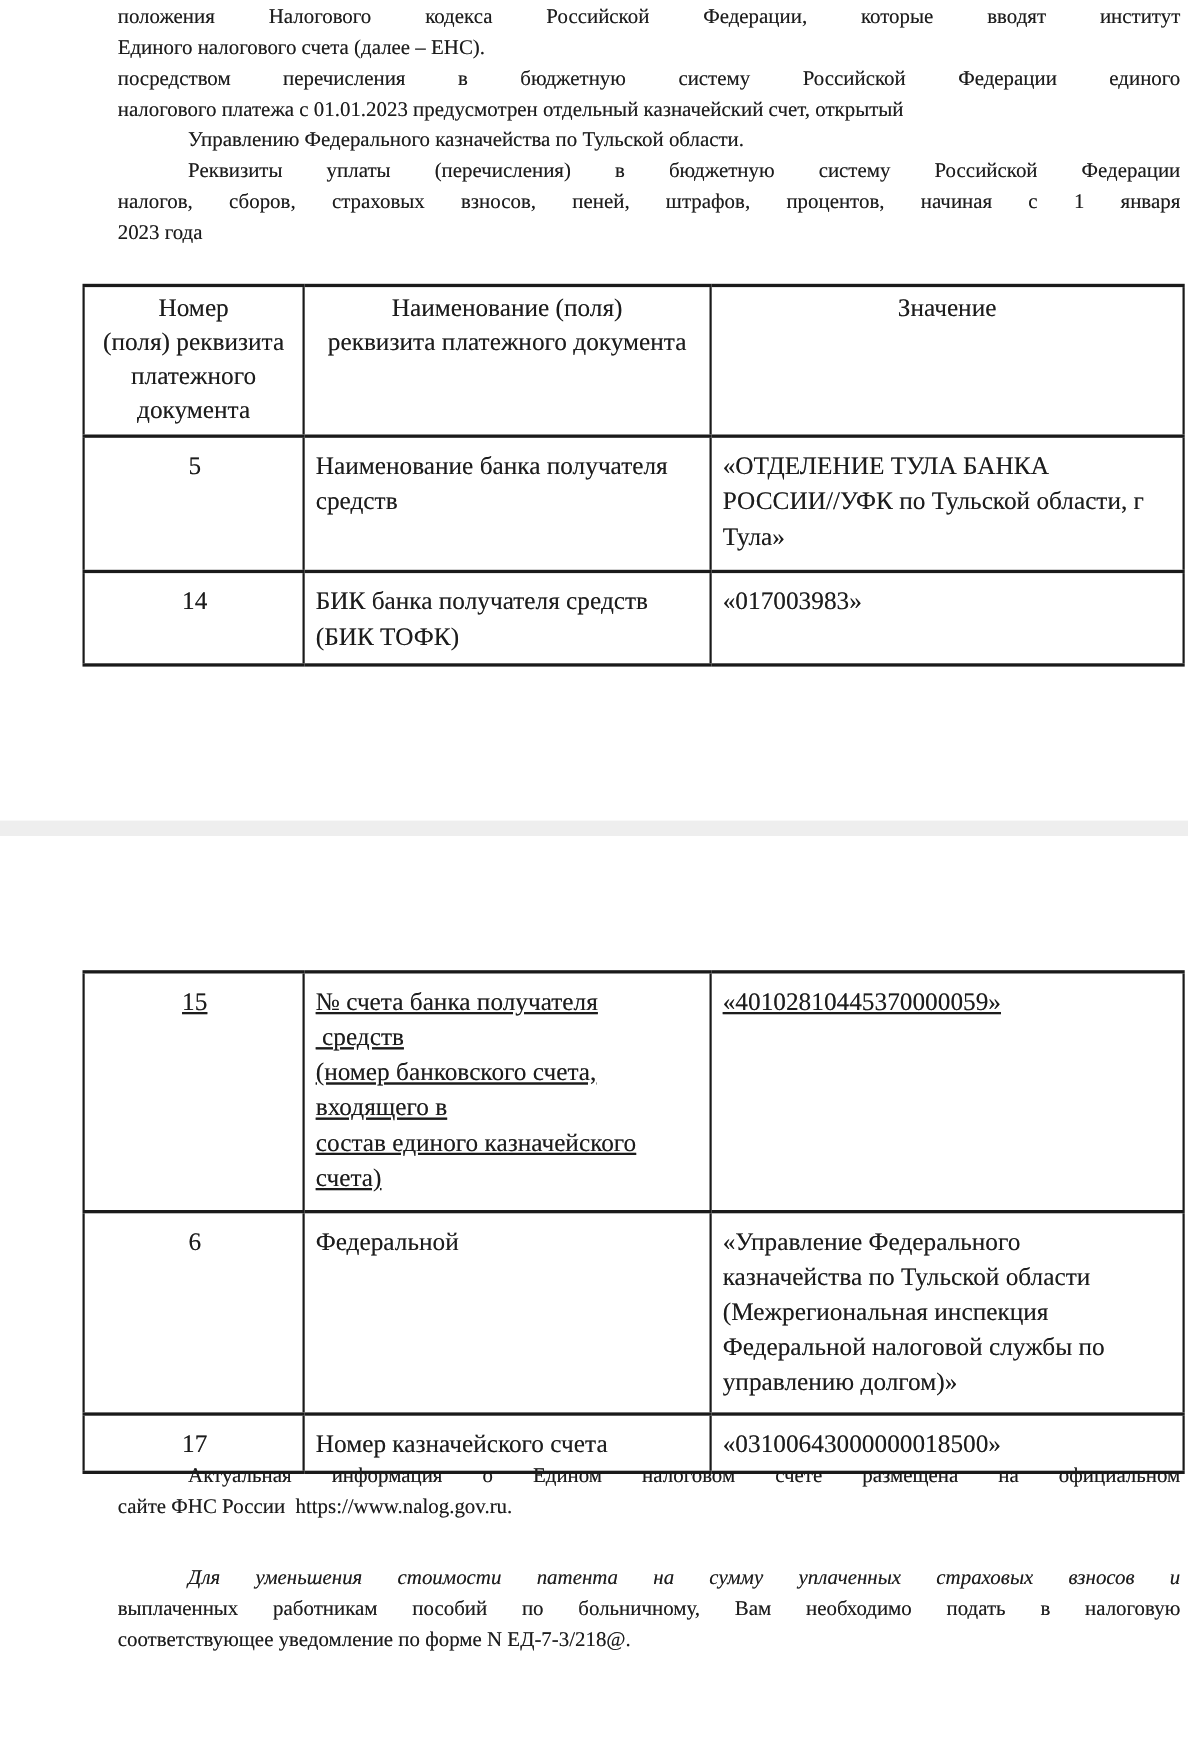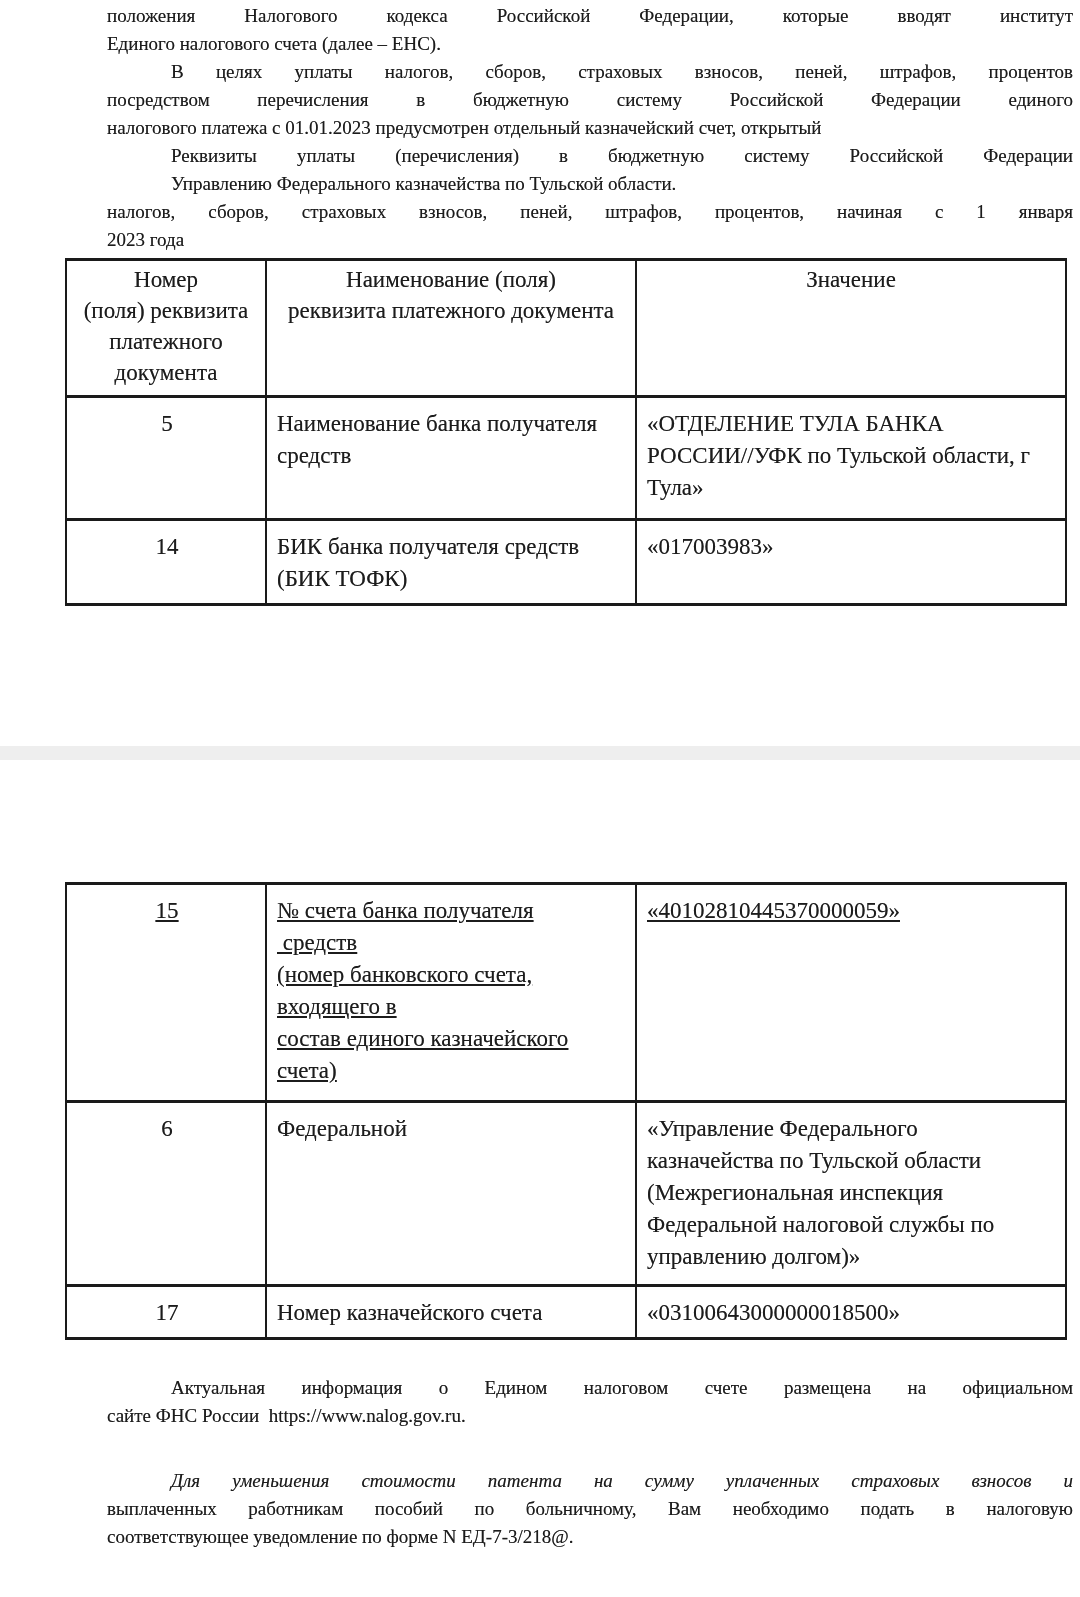--- a/index.html
+++ b/index.html
@@ -9,41 +9,41 @@
     height: 1597px;
     background: #ffffff;
     font-family: "Liberation Serif", "DejaVu Serif", serif;
     color: #1c1c1c;
     overflow: hidden;
     text-shadow: 0 0 0.6px rgba(30,30,30,0.55);
   }
   
   .textblock { position: absolute; left: 107px; width: 966px; font-size: 19px; }
   .intro  { top: 2px;    line-height: 28px; }
-  .footer { top: 1374px; line-height: 28px; }
+  .footer { top: 1328px; line-height: 28px; }
   .line { white-space: nowrap; }
   .line.j {
     white-space: normal;
     text-align: justify;
     text-align-last: justify;
     -moz-text-align-last: justify;
   }
   .line.ind { padding-left: 64px; }
   .fgap { margin-top: 37px; font-style: italic; }
   
   .pagebreak {
     position: absolute;
     left: 0; top: 746px;
     width: 1080px; height: 14px;
     background: #eeeeee;
   }
   
   table.reqtable {
     position: absolute;
-    left: 65px;
+    left: 75px;
     width: 1000px;
     border-collapse: collapse;
     table-layout: fixed;
     font-size: 23px;
   }
   .t1 { top: 258px; }
   .t2 { top: 882px; }
   table.reqtable th, table.reqtable td {
     border: 3px solid #1a1a1a;
     border-left-width: 2px;
@@ -71,25 +71,24 @@
   tr.r17 { height: 48px; }
 </style>
 </head>
 <body>
 
 <div class="page">
 
   <div class="textblock intro">
     <div class="line j">положения Налогового кодекса Российской Федерации, которые вводят институт</div>
     <div class="line">Единого налогового счета (далее – ЕНС).</div>
-    <div class="line j ind">В целях уплаты налогов, сборов, страховых взносов, пеней, штрафов, процентов</div>
     <div class="line j">посредством перечисления в бюджетную систему Российской Федерации единого</div>
     <div class="line">налогового платежа с 01.01.2023 предусмотрен отдельный казначейский счет, открытый</div>
+    <div class="line ind">Управлению Федерального казначейства по Тульской области.</div>
     <div class="line j ind">Реквизиты уплаты (перечисления) в бюджетную систему Российской Федерации</div>
-    <div class="line ind">Управлению Федерального казначейства по Тульской области.</div>
     <div class="line j">налогов, сборов, страховых взносов, пеней, штрафов, процентов, начиная с 1 января</div>
     <div class="line">2023 года</div>
   </div>
 
   <table class="reqtable t1">
     <colgroup>
       <col style="width:200px">
         <col style="width:370px">
         <col style="width:430px">
     </colgroup>

